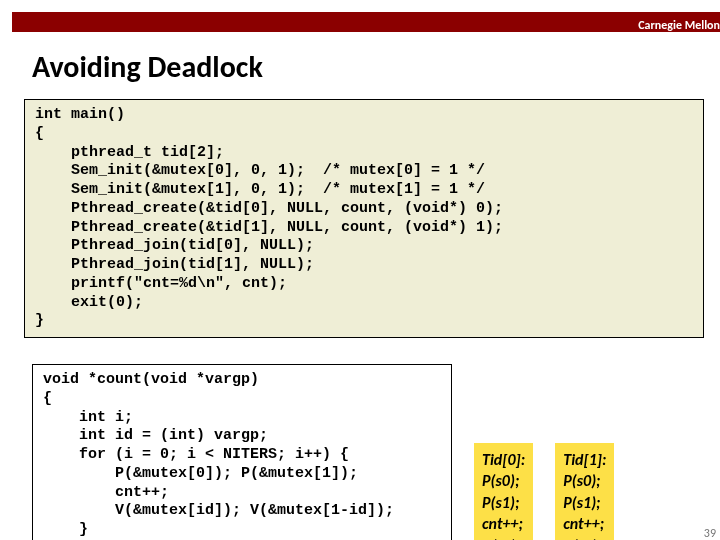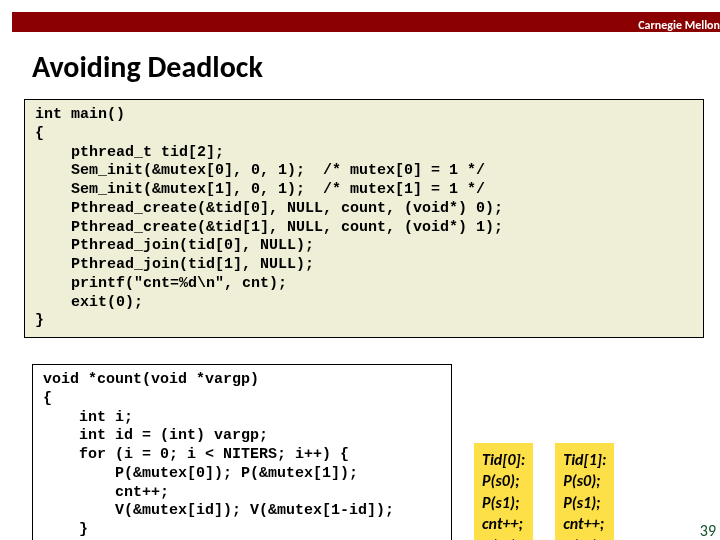--- a/index.html
+++ b/index.html
@@ -79,22 +79,22 @@
     font-size: 16px;
     font-weight: bold;
     line-height: 1.35;
     white-space: pre;
     font-style: italic;
   }
   .page-num {
     position: absolute;
     right: 8px;
     bottom: 4px;
-    font-size: 16px;
-    color: #14532d;
+    font-size: 12px;
+    color: #737373;
   }
 </style>
 </head>
 <body>
 
 <div class="header-bar">
   <span class="header-label">Carnegie Mellon</span>
 </div>
 
 <div class="title-row">

